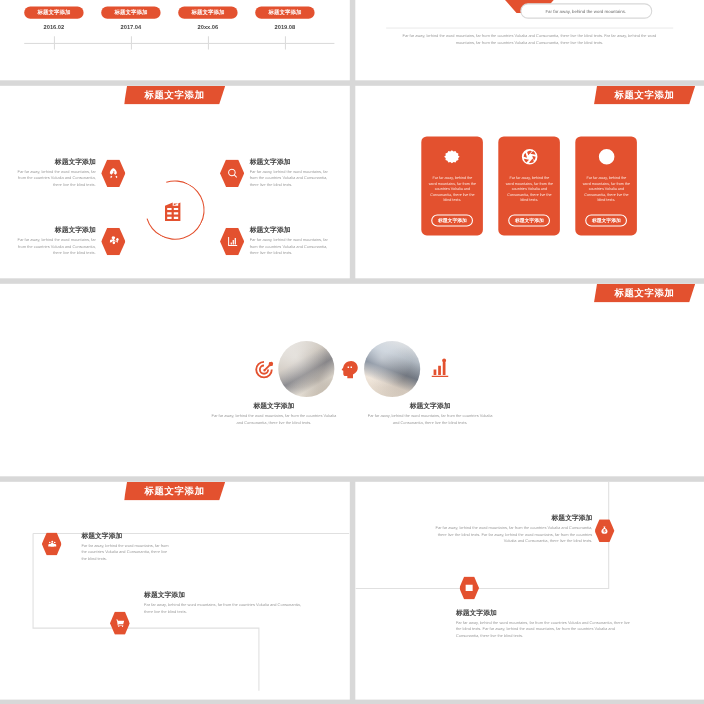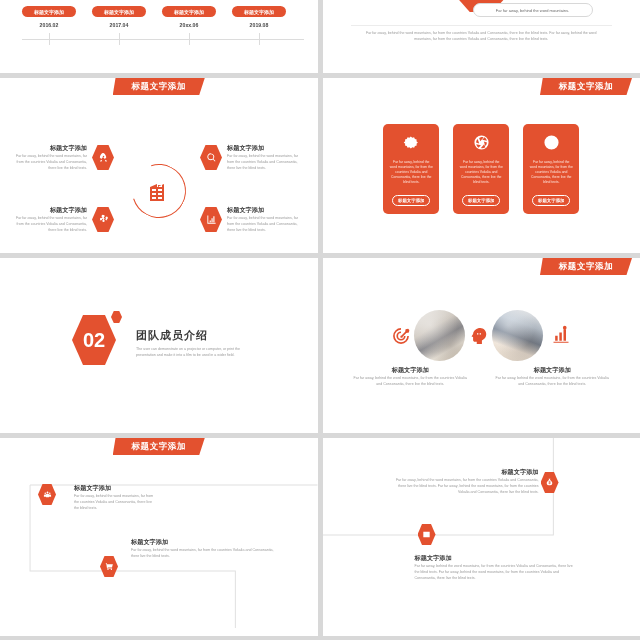--- a/index.html
+++ b/index.html
@@ -301,30 +301,20 @@
           <div class="ctext">Far far away, behind the word mountains, far from the countries Vokalia and Consonantia, there live the blind texts.</div>
           <div class="cbtn">标题文字添加</div>
         </div>
 
       </div>
     </div>
   </div>
 
   <div class="row">
 
-    <div class="panel" style="height:175px">
-      <div class="sec-dot"></div>
-      <div class="sec-hex">
-        <span>02</span>
-      </div>
-      <div class="sec-txt">
-        <p class="sec-h">团队成员介绍</p>
-        <p class="t-body">The user can demonstrate on a projector or computer, or print the presentation and make it into a film to be used in a wider field.</p>
-      </div>
-    </div>
 
     <div class="panel" style="height:175px">
       <div class="ribbon right">
         <span class="rb-text">标题文字添加</span>
       </div>
 
       <div class="pgroup">
         <div class="pitem">
           <div class="oicon">
             <svg viewBox="0 0 24 24">

